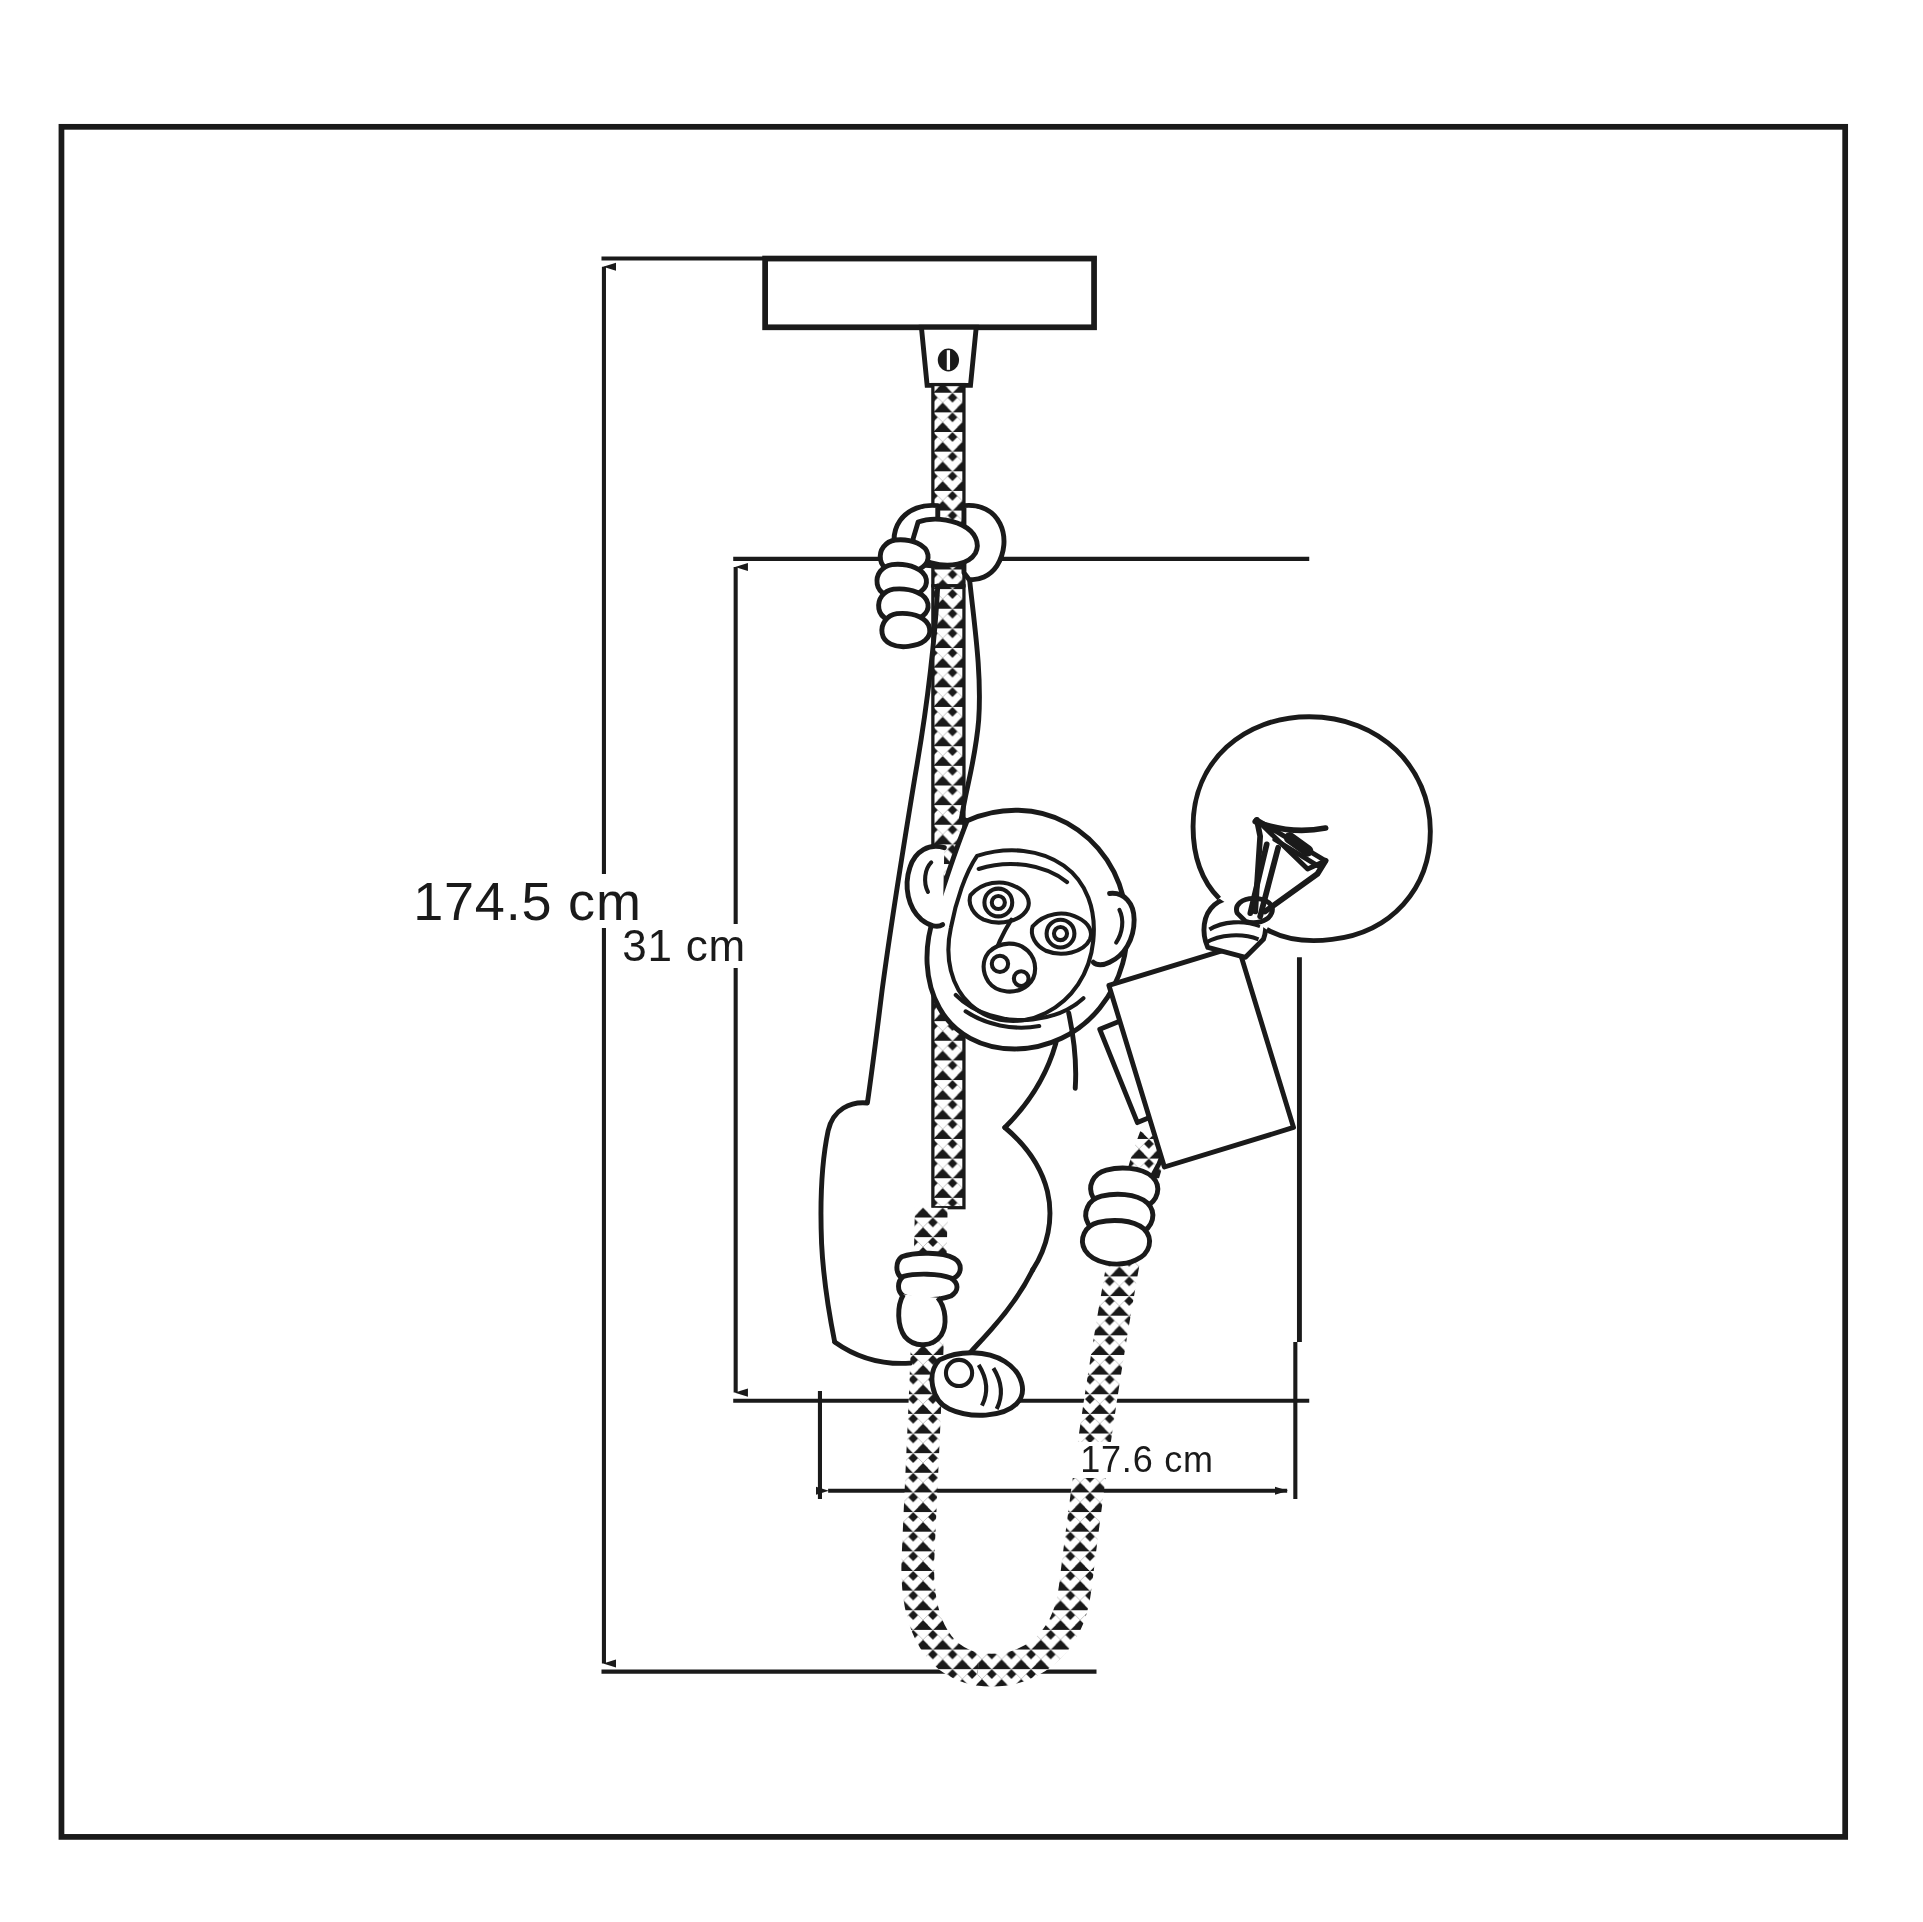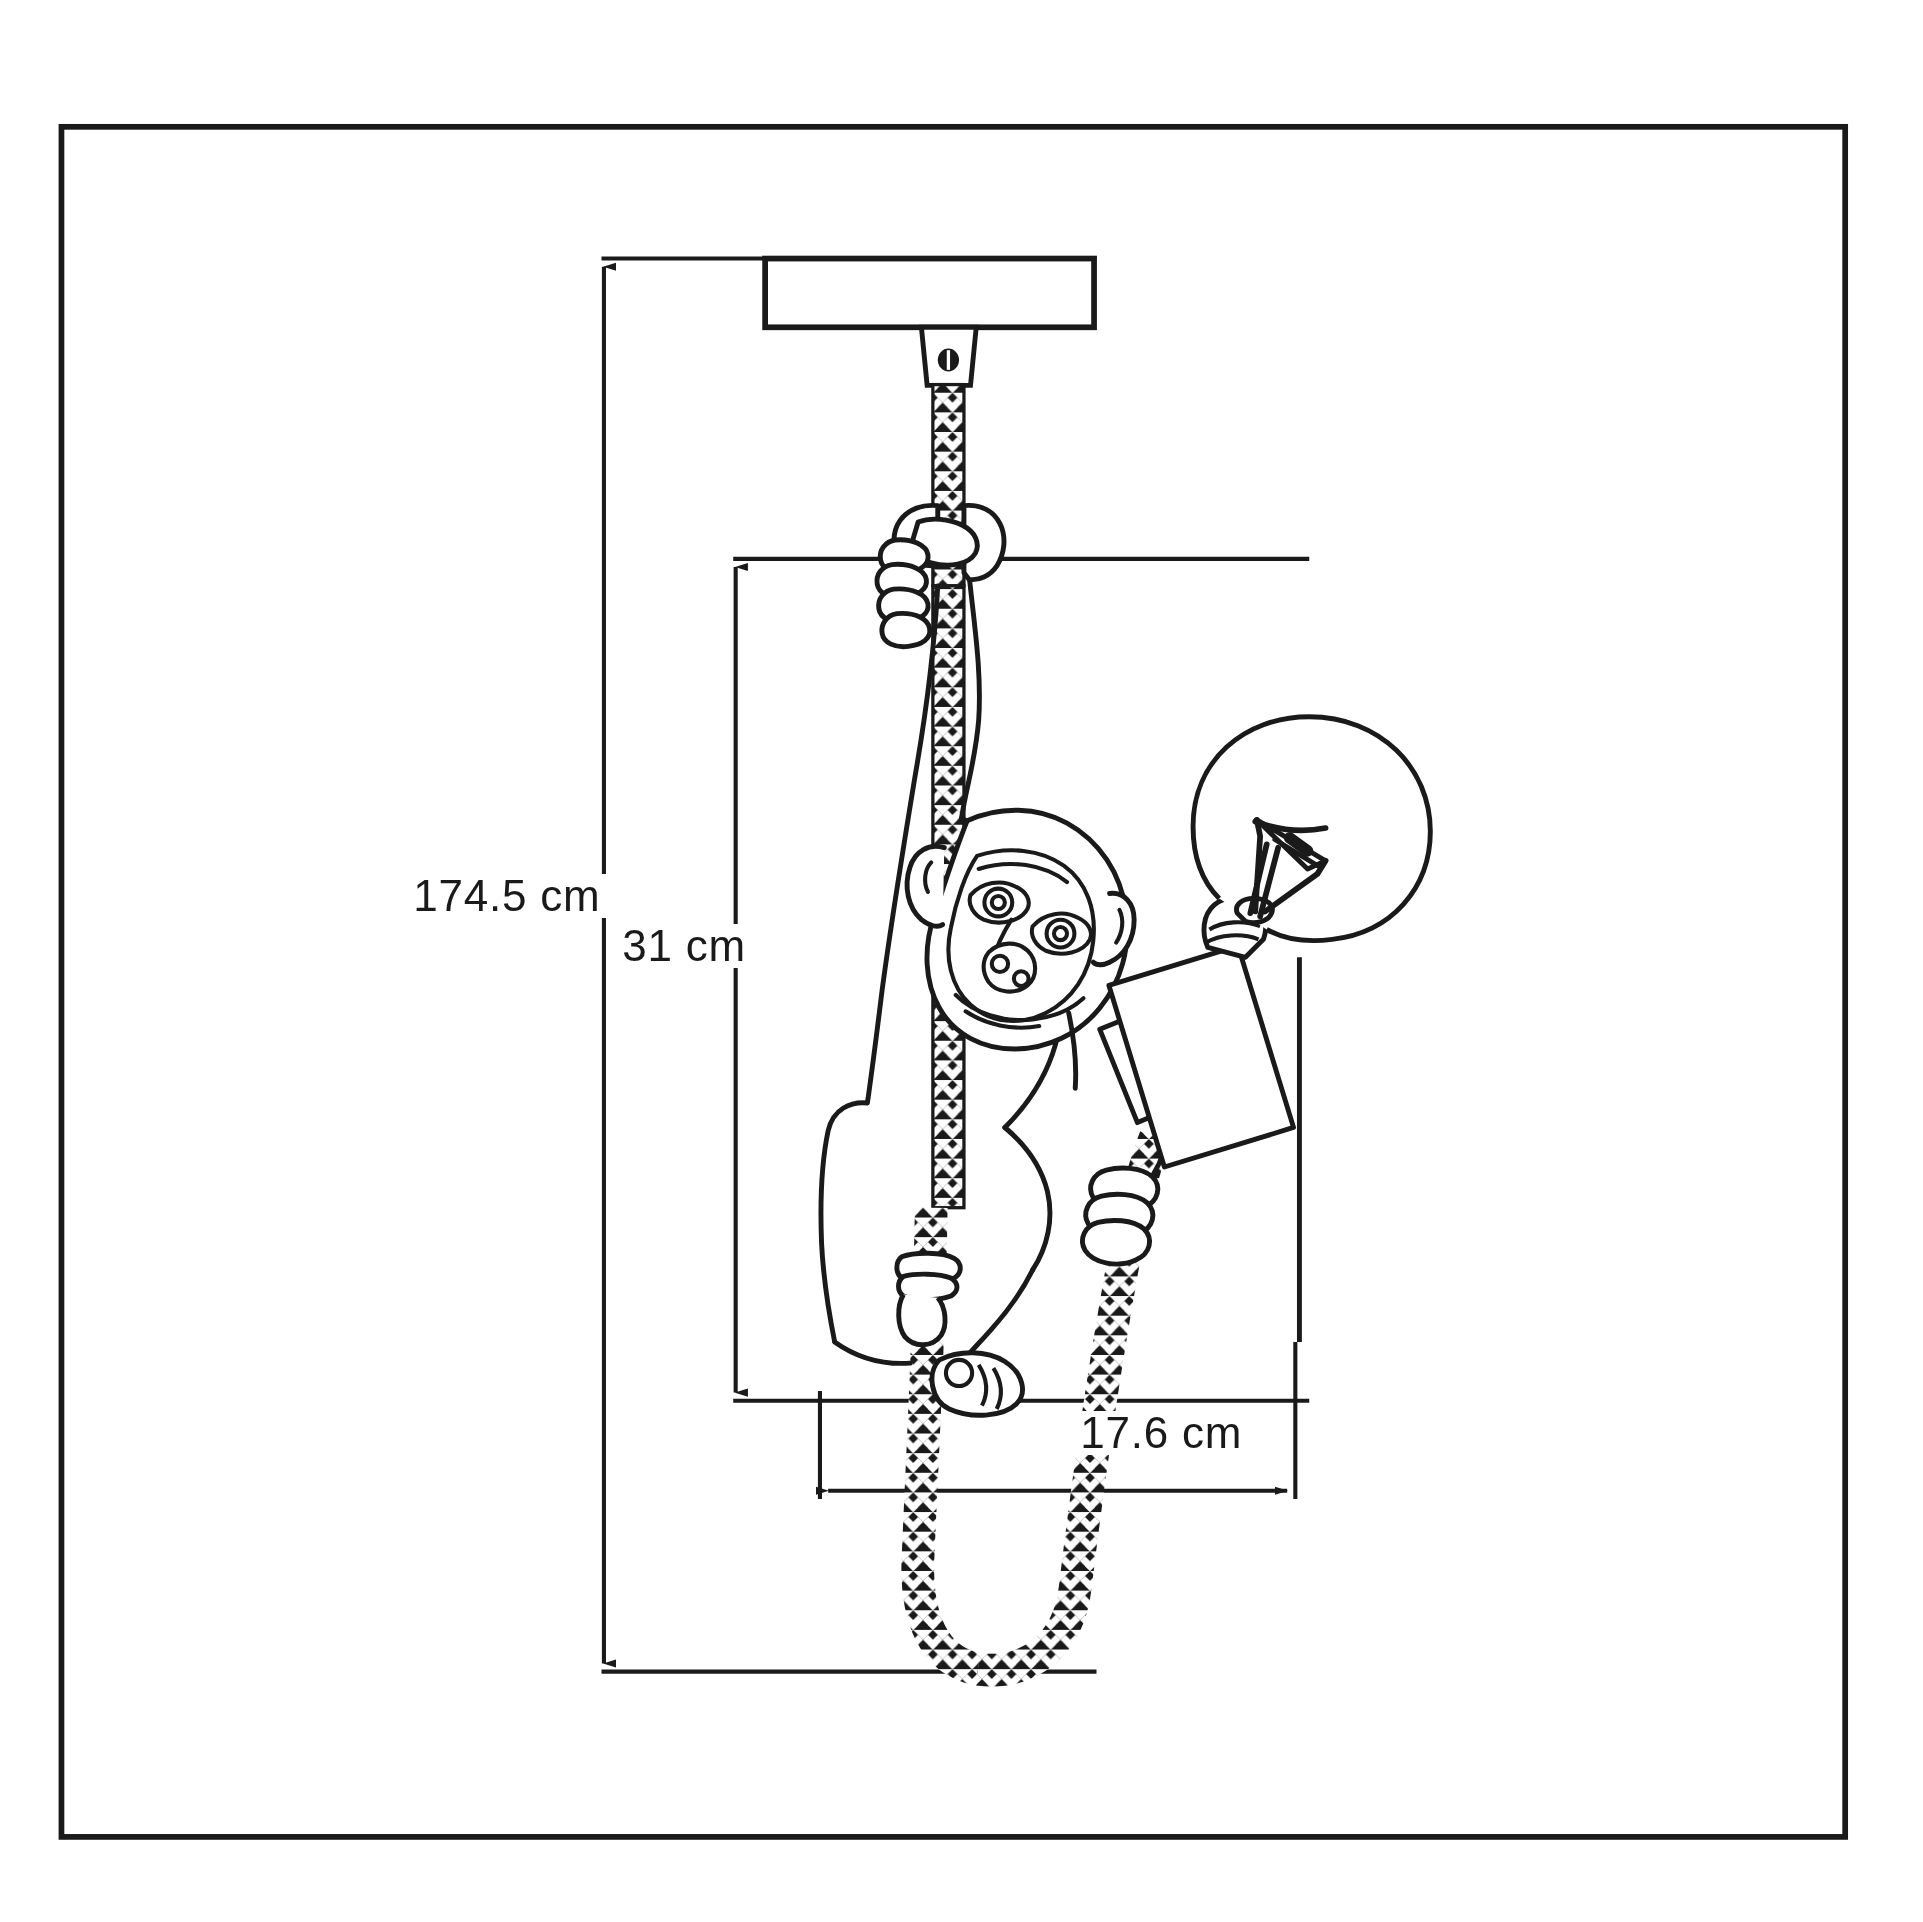--- a/index.html
+++ b/index.html
@@ -19,23 +19,23 @@
     position:absolute;
     color:#1a1a1a;
     font-family:"Liberation Sans", sans-serif;
     font-weight:300;
     letter-spacing:0.8px;
     white-space:nowrap;
     background:#ffffff;
     padding:0 8.2px;
     line-height:1;
   }
-  #label-height-total { left:405px; top:874px; font-size:44px; }
+  #label-height-total { left:405px; top:874px; font-size:54px; }
   #label-height-fixture { left:614px; top:924px; font-size:44px; }
-  #label-width { left:1072px; top:1411px; font-size:44px; }
+  #label-width { left:1072px; top:1442px; font-size:36px; }
 </style>
 </head>
 <body>
 
 <div id="sheet">
 
   <svg id="drawing-svg" viewBox="0 0 2350 2349">
     <defs>
 
       <pattern id="braid" width="24" height="24" patternUnits="userSpaceOnUse" patternTransform="rotate(0)">

